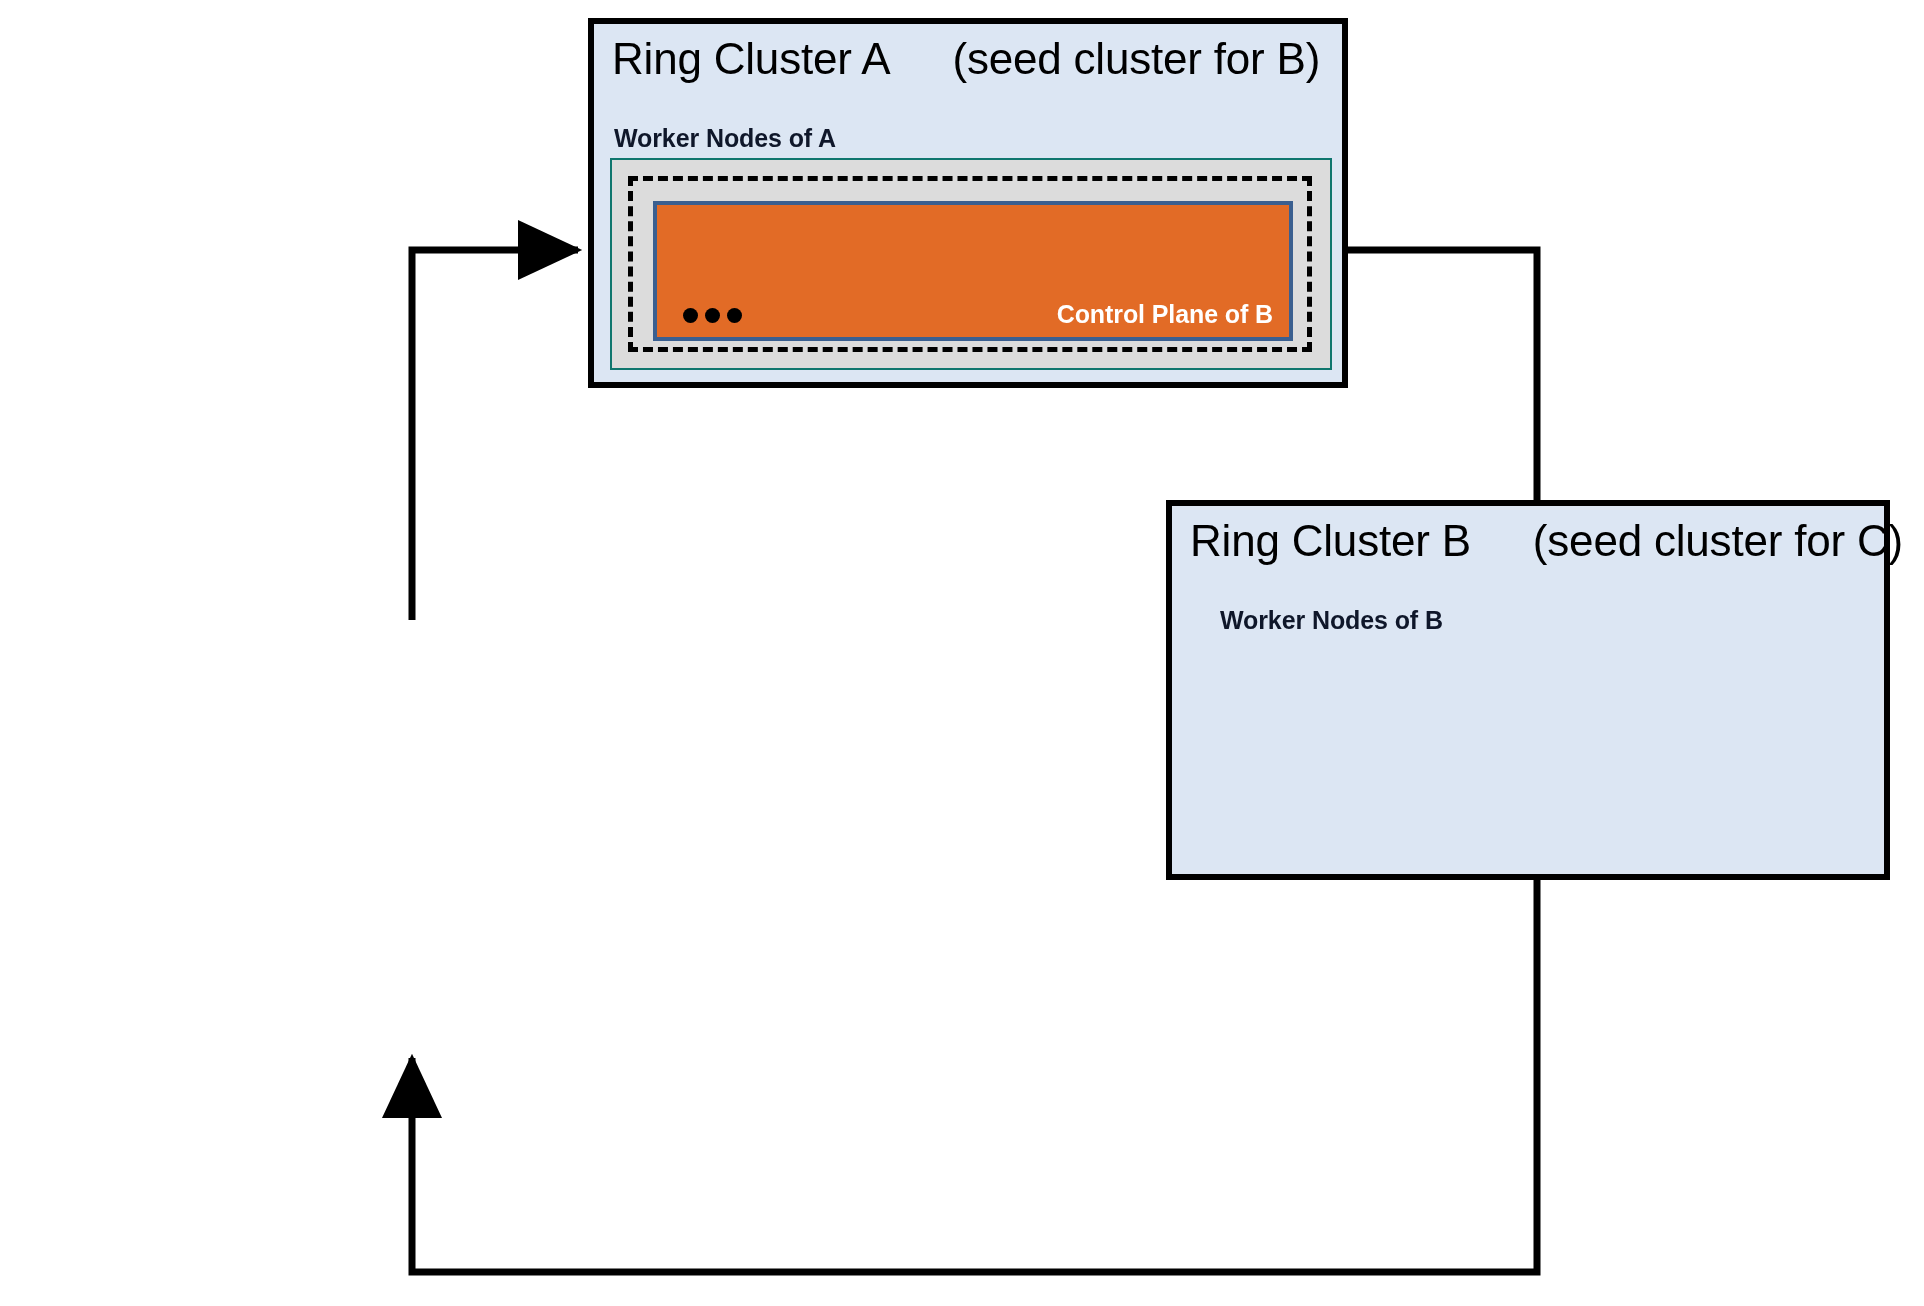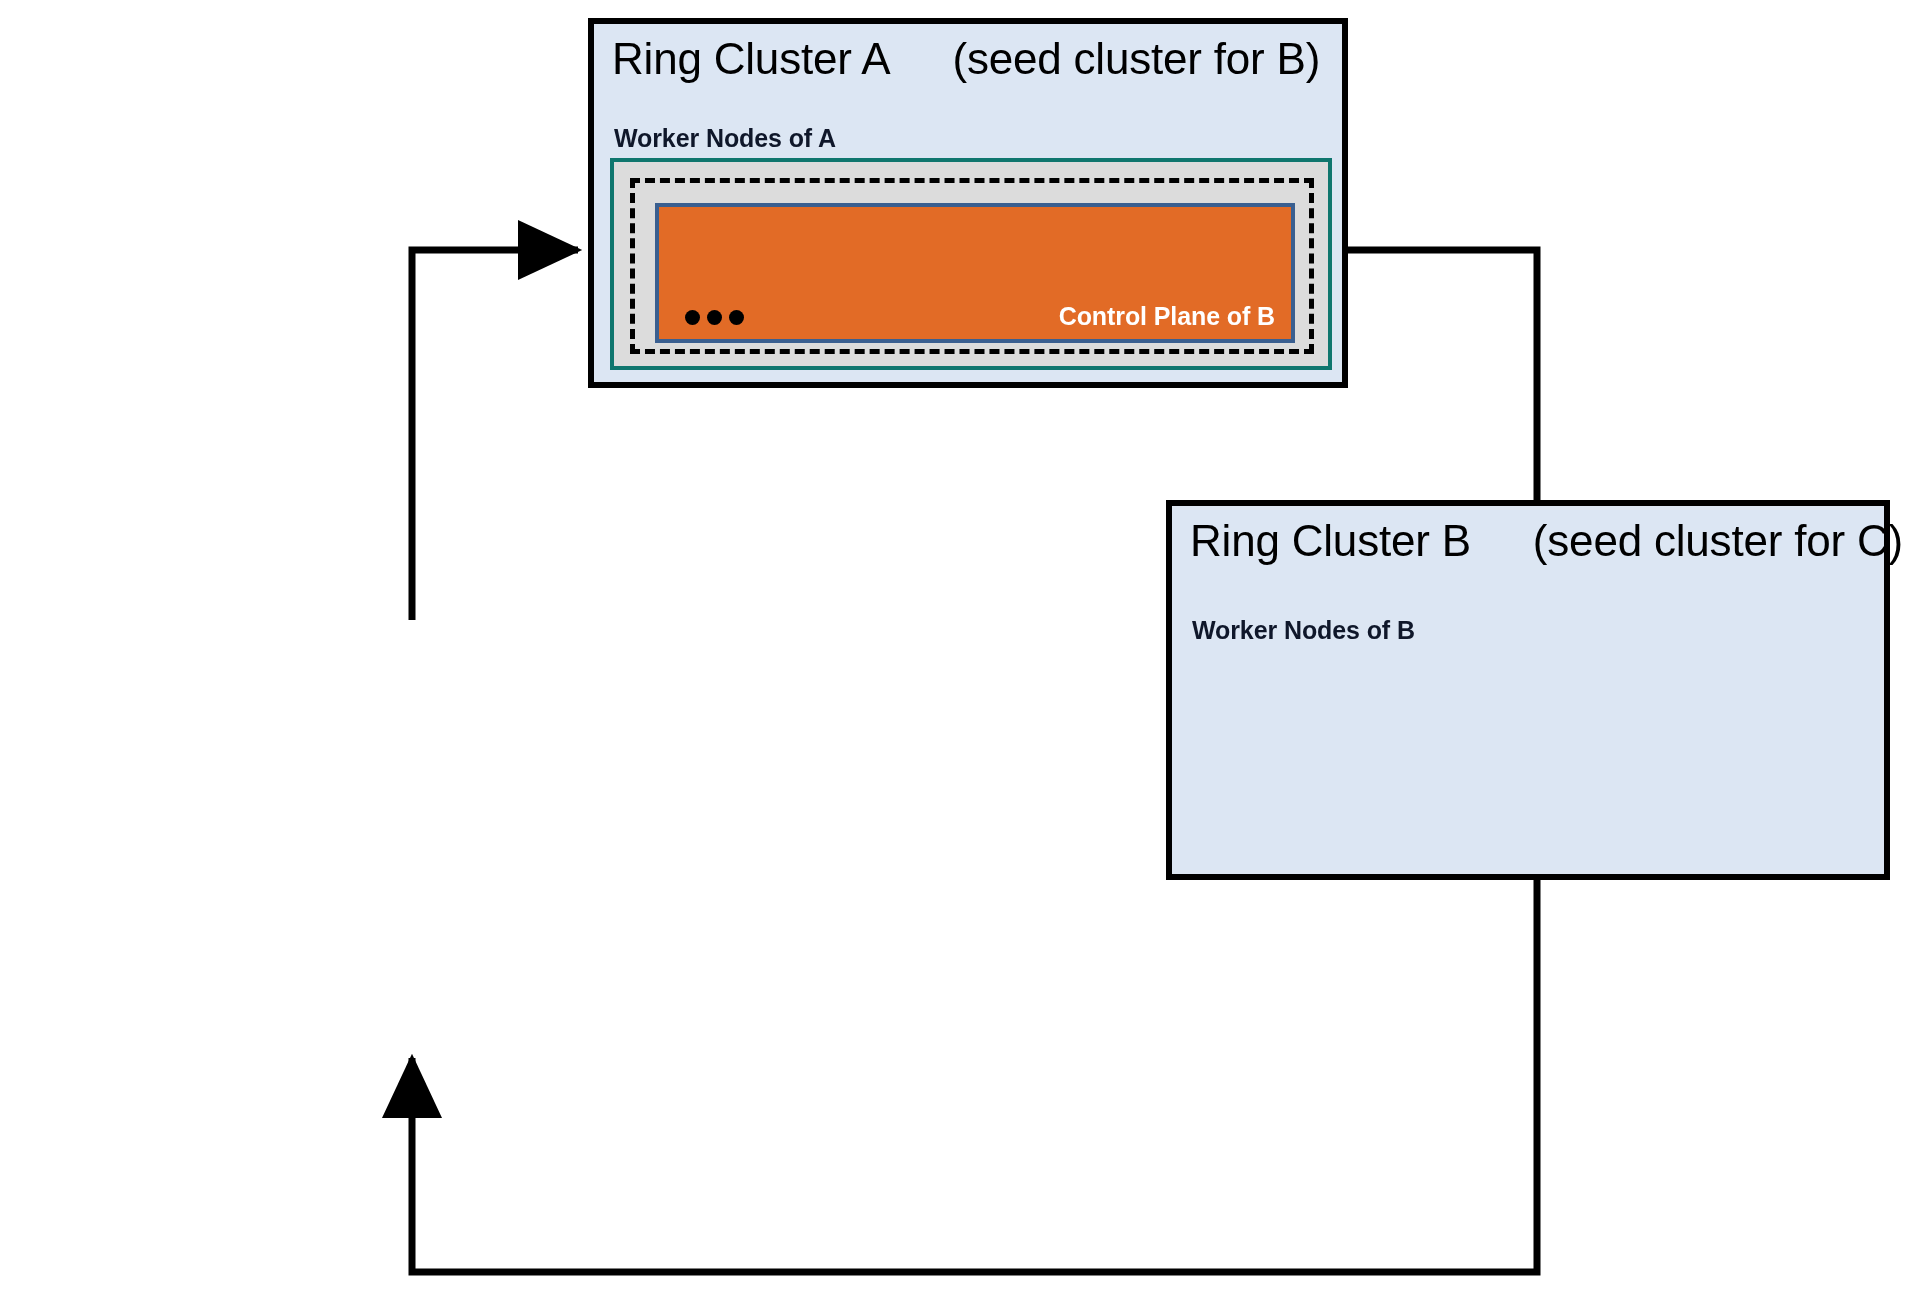--- a/index.html
+++ b/index.html
@@ -58,21 +58,21 @@
     color: #0f172a;
     white-space: nowrap;
     letter-spacing: -0.1px;
   }
 
   
   .worker-box {
     position: absolute;
     box-sizing: border-box;
     background: #dcdcdc;
-    border: 4px solid #0f766e;
+    border: 2px solid #0f766e;
   }
   
   .dashed-box {
     position: absolute;
     box-sizing: border-box;
     border: 5px dashed #000000;
     background: transparent;
   }
   
   .control-plane {
@@ -116,21 +116,21 @@
 
   
   #cluster-c      { left: 34px;   top: 500px;  width: 612px;  height: 380px; }
   #cluster-c .worker-label  { top: 100px; }
   #cluster-c .worker-box    { left: 14px;  top: 136px; width: 578px; height: 216px; }
   #cluster-c .dashed-box    { left: 14px;  top: 14px;  width: 540px; height: 180px; }
   #cluster-c .control-plane { left: 18px;  top: 20px;  width: 498px; height: 140px; }
 
   
   #cluster-b      { left: 1166px; top: 500px;  width: 724px;  height: 380px; }
-  #cluster-b .worker-label  { top: 110px; }
+  #cluster-b .worker-label  { top: 100px; margin-left: 28px; }
   #cluster-b .worker-box    { left: 16px;  top: 136px; width: 690px; height: 216px; }
   #cluster-b .dashed-box    { left: 16px;  top: 14px;  width: 650px; height: 180px; }
   #cluster-b .control-plane { left: 20px;  top: 20px;  width: 604px; height: 140px; }
 </style>
 </head>
 <body>
 
 <div id="stage">
 
   <svg id="arrows" viewBox="0 0 1924 1306">

